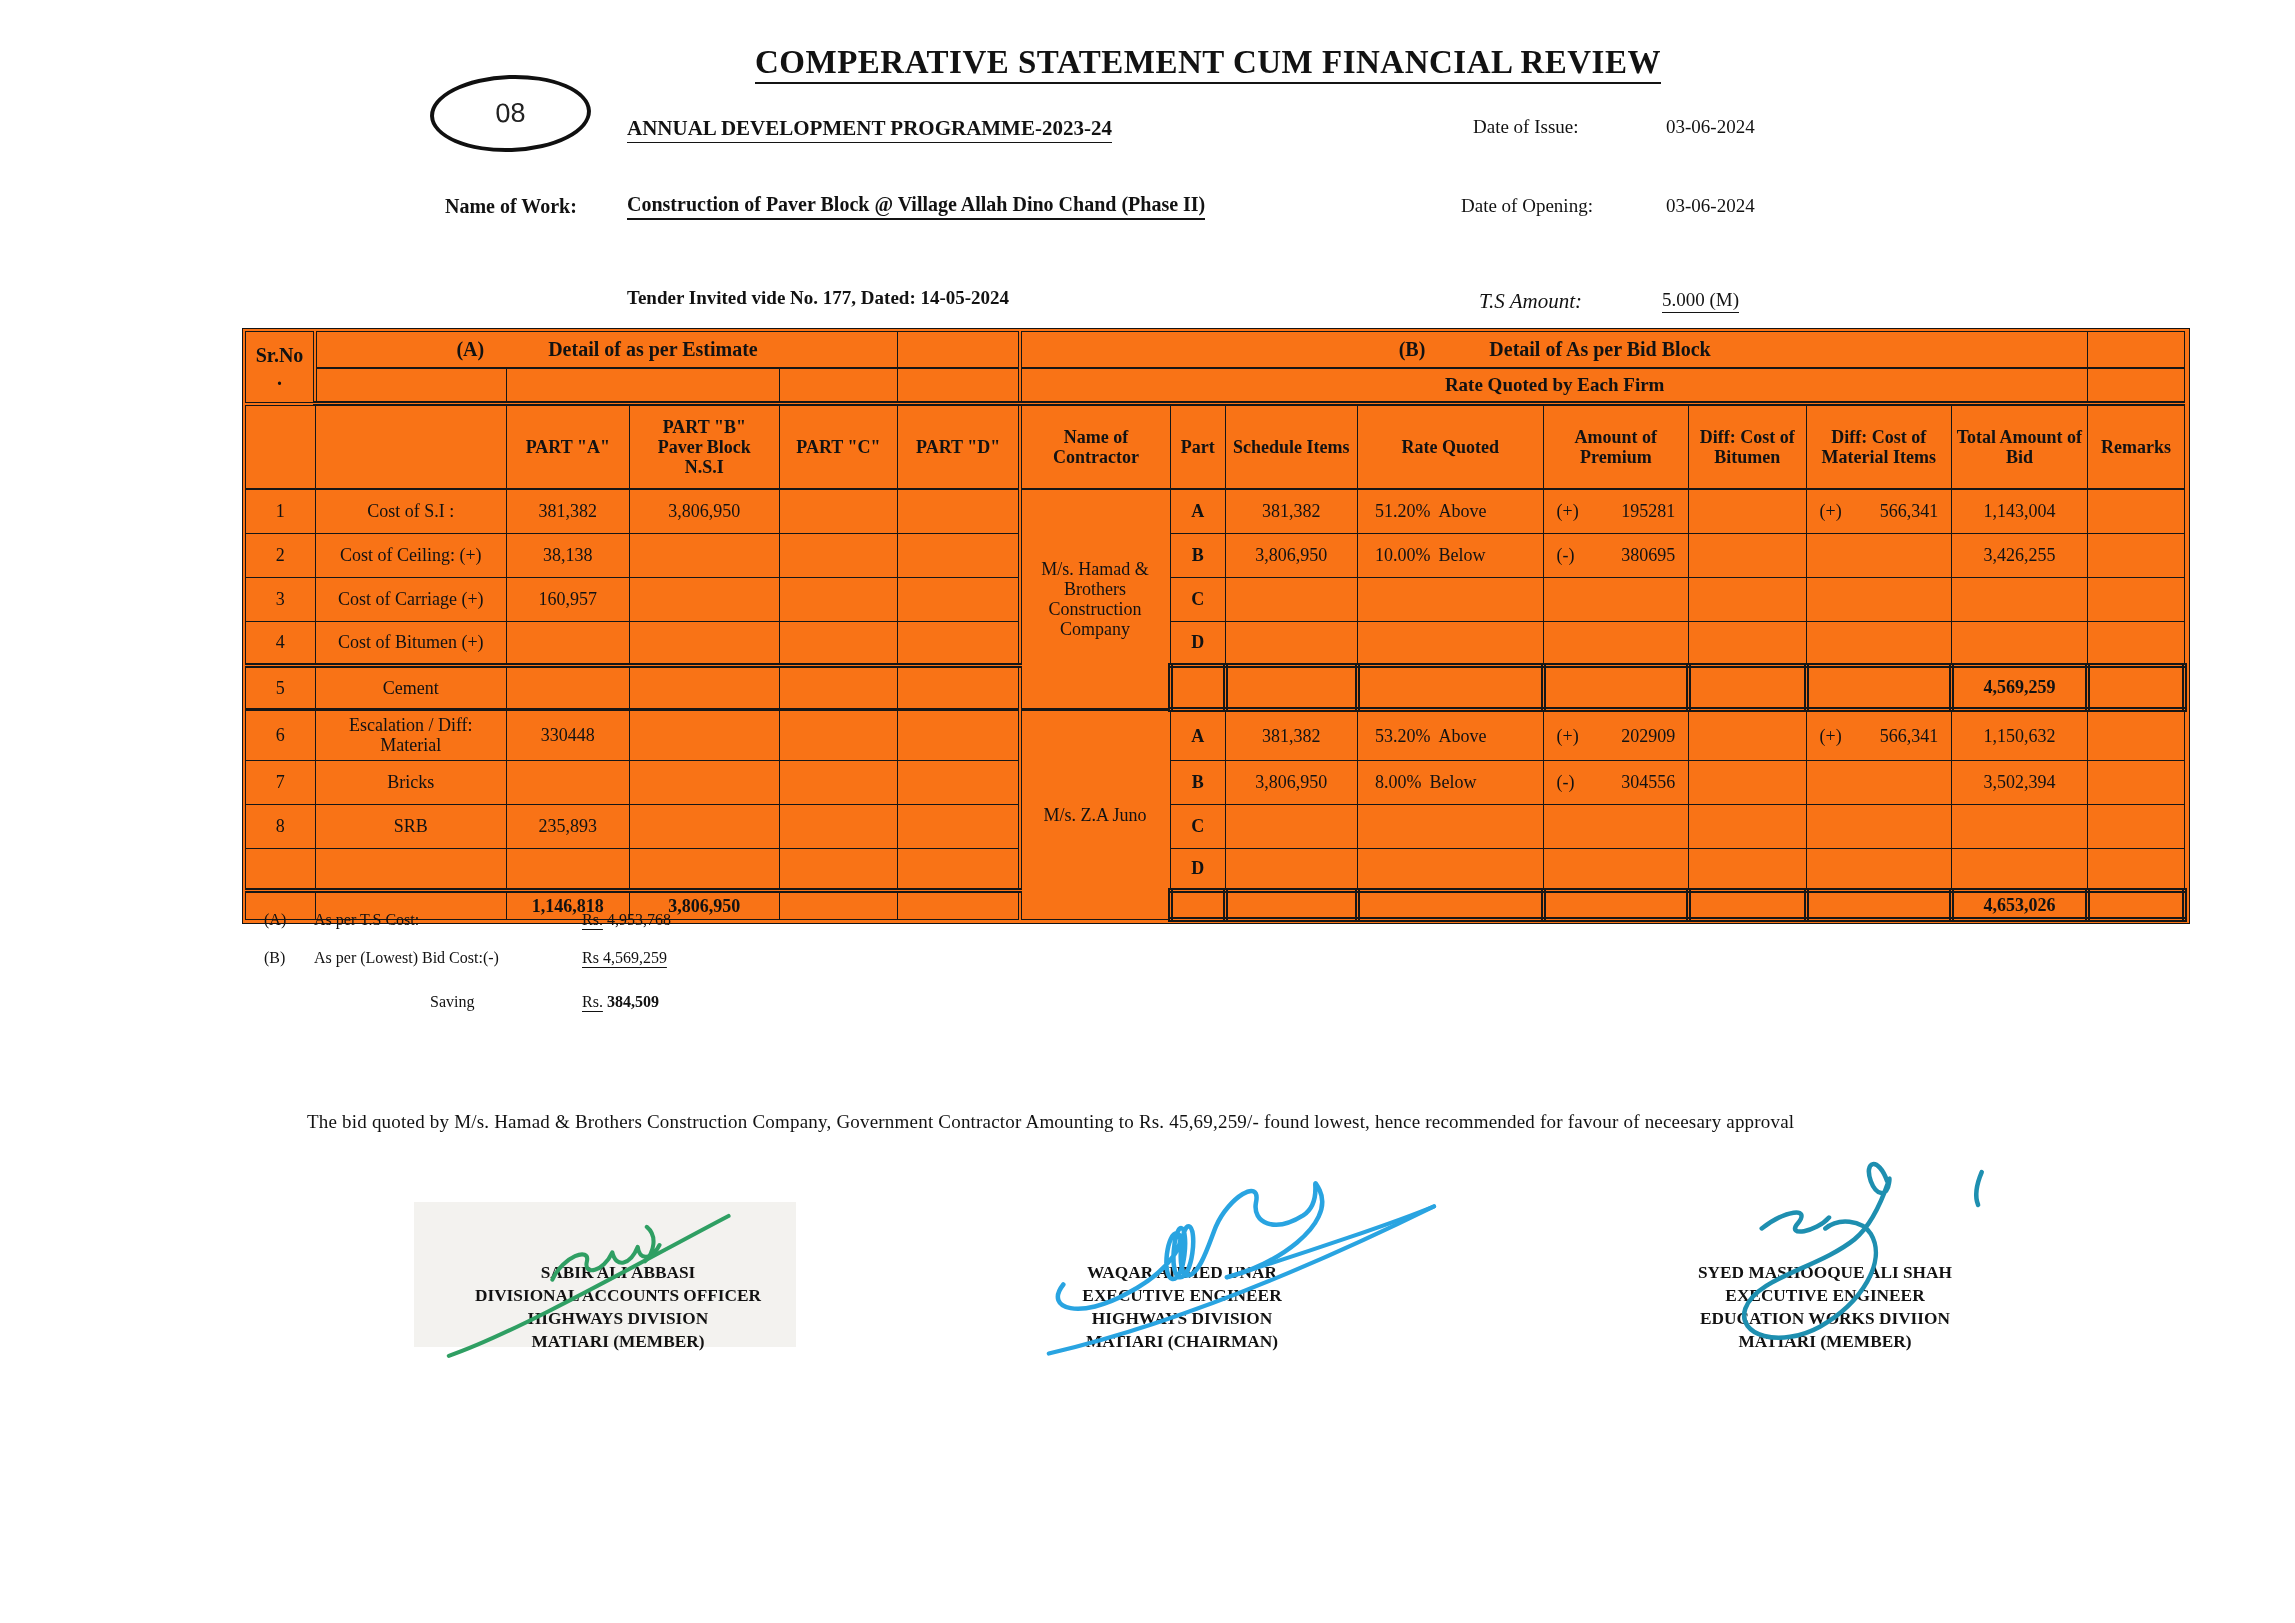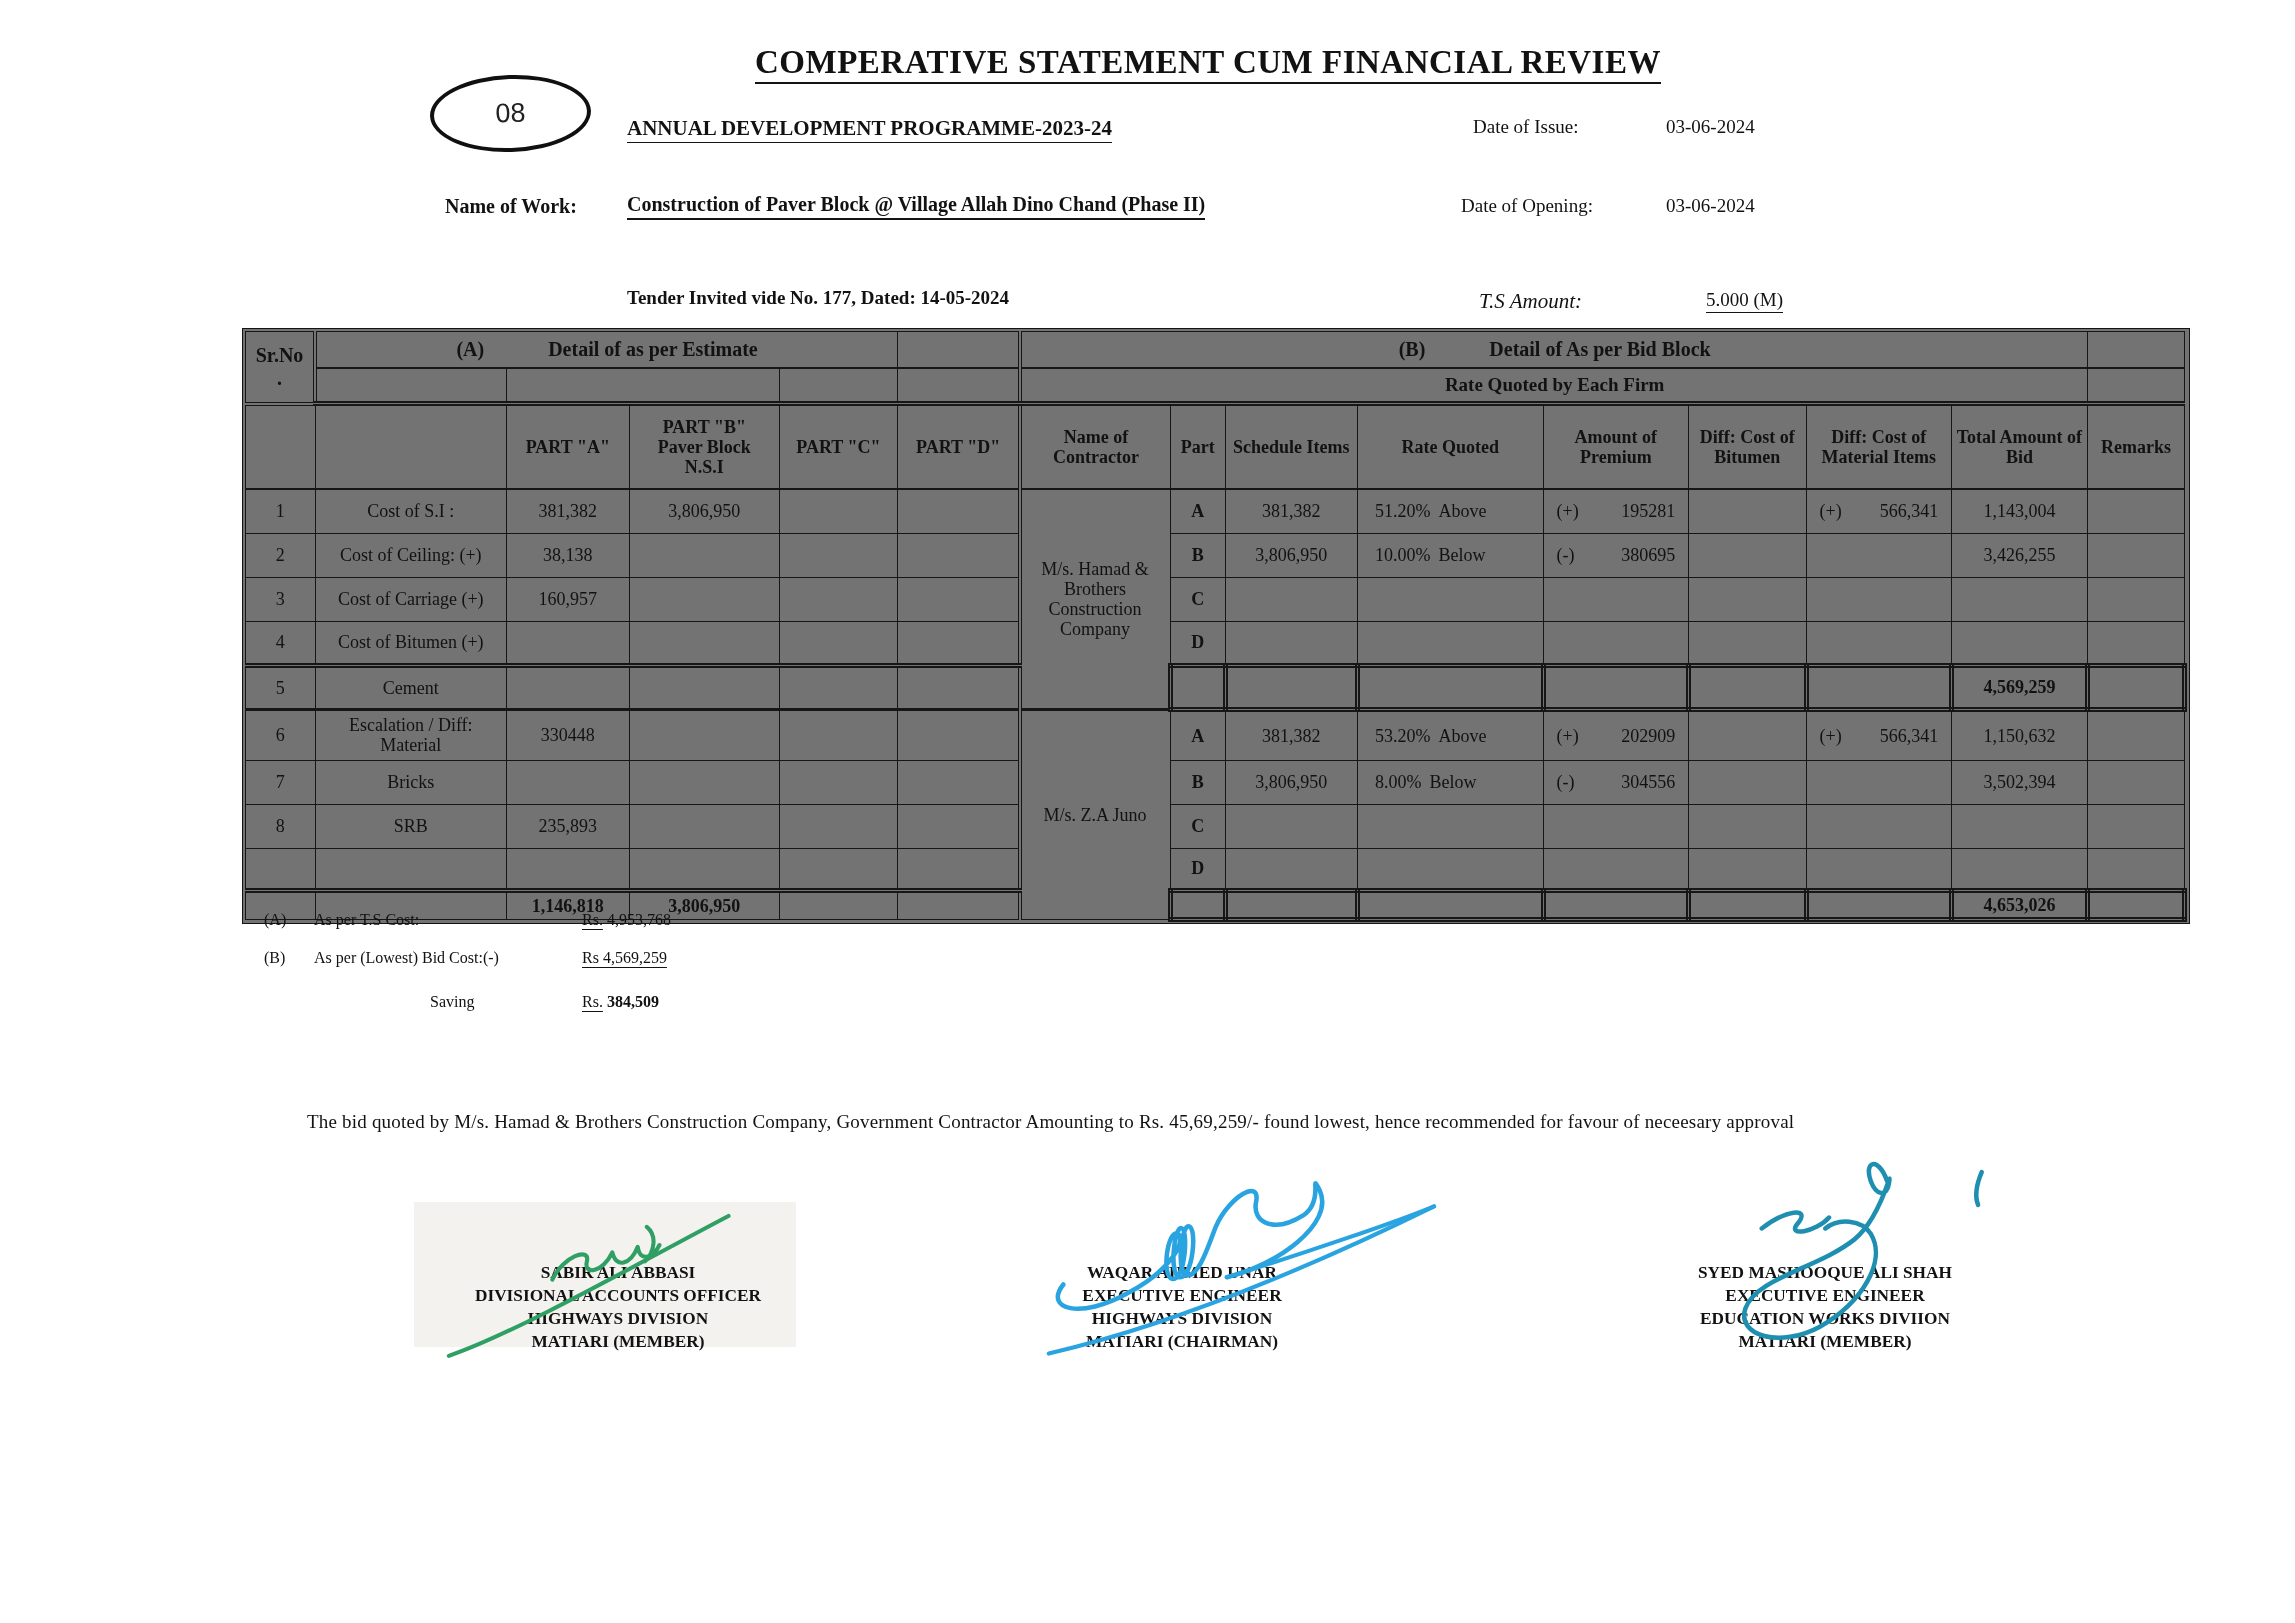--- a/index.html
+++ b/index.html
@@ -9,21 +9,21 @@
   .b{font-weight:bold;}
   .u2{border-bottom:2.7px solid #141414;padding-bottom:1.8px;}
   .u1{border-bottom:1.8px solid #141414;padding-bottom:0.9px;}
 
   
   .title{font-size:33px;font-weight:bold;letter-spacing:0.5px;white-space:nowrap;}
   .stamp{border:4.5px solid #101010;border-radius:50%;display:flex;align-items:center;justify-content:center;
          transform:rotate(-2deg);font-family:"Liberation Sans",sans-serif;font-size:27px;color:#222;}
 
   
-  .tblwrap{border:1.8px solid #141414;padding:1.8px;background:#737373;}
+  .tblwrap{border:1.8px solid #141414;padding:1.8px;background:#f97316;}
   table.tbl{border-collapse:collapse;table-layout:fixed;width:1940px;}
   .tbl td{border:1.8px solid #161616;text-align:center;vertical-align:middle;
           padding:0.9px 4.5px;font-size:18px;line-height:1.12;overflow:hidden;}
   tr.h1 td{font-size:20px;font-weight:bold;height:33px;border-bottom:2.7px solid #161616;}
   tr.h2 td{font-size:19px;font-weight:bold;height:31px;border-bottom:5.5px double #161616;}
   tr.h3 td{font-size:18px;font-weight:bold;height:80px;border-bottom:2.7px solid #161616;}
   .srno-hd{border-right:4.5px double #161616 !important;border-bottom:4.5px double #161616 !important;
            font-size:19px;font-weight:bold;}
   .secwrap{display:flex;justify-content:center;gap:64px;}
   .left{text-align:left;padding-left:7.3px;}
@@ -66,21 +66,21 @@
   <div class="abs" style="left:1473px;top:116px;font-size:19px;">Date of Issue:</div>
   <div class="abs" style="left:1666px;top:116px;font-size:19px;">03-06-2024</div>
 
   <div class="abs b" style="left:445px;top:195px;font-size:20px;">Name of Work:</div>
   <div class="abs b u2" style="left:627px;top:193px;font-size:20px;">Construction of Paver Block @ Village Allah Dino Chand (Phase II)</div>
   <div class="abs" style="left:1461px;top:195px;font-size:19px;">Date of Opening:</div>
   <div class="abs" style="left:1666px;top:195px;font-size:19px;">03-06-2024</div>
 
   <div class="abs b" style="left:627px;top:287px;font-size:19px;">Tender Invited vide No. 177, Dated: 14-05-2024</div>
   <div class="abs" style="left:1479px;top:289px;font-size:21px;font-style:italic;">T.S Amount:</div>
-  <div class="abs u1" style="left:1662px;top:289px;font-size:19px;margin-left:44px;">5.000 (M)</div>
+  <div class="abs u1" style="left:1662px;top:289px;font-size:19px;">5.000 (M)</div>
 
   <div class="abs tblwrap" style="left:242px;top:328px;">
   <table class="tbl">
     <colgroup>
       <col style="width:70px">
           <col style="width:191px">
           <col style="width:123px">
           <col style="width:150px">
       <col style="width:118px">
           <col style="width:123px">

